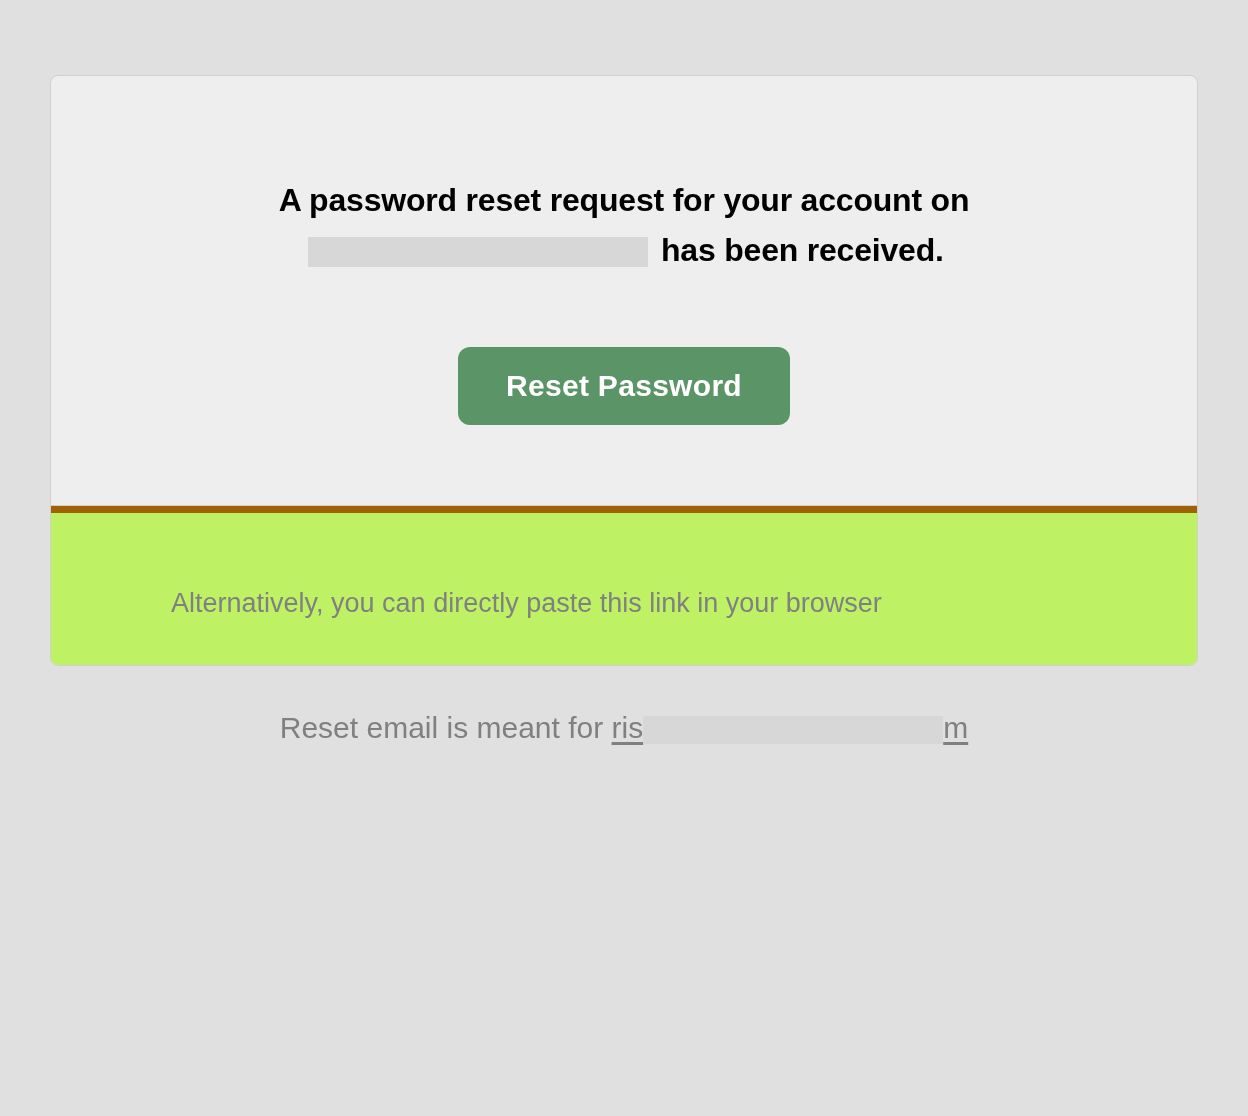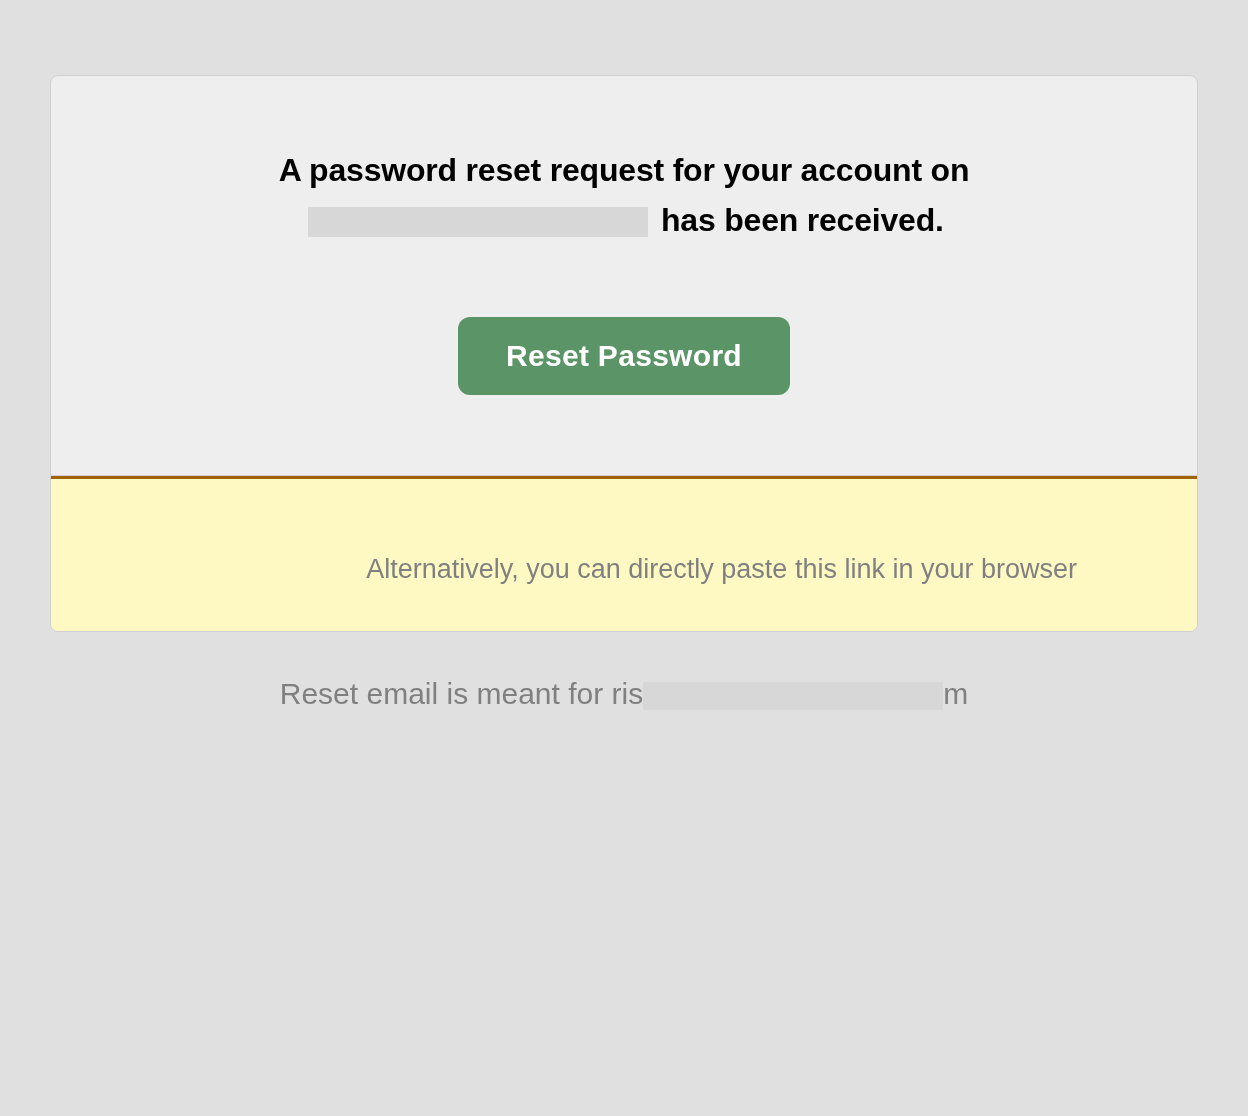--- a/index.html
+++ b/index.html
@@ -14,21 +14,21 @@
       height: 1116px;
       padding: 75px 50px 0 50px;
     }
     .card {
       background: #eeeeee;
       border: 1px solid #d0d0d0;
       border-radius: 8px;
       overflow: hidden;
     }
     .top-section {
-      padding: 70px 120px 80px 120px;
+      padding: 100px 120px 80px 120px;
       text-align: center;
       border-bottom: 1px solid #d0d0d0;
     }
     .headline {
       font-size: 32px;
       font-weight: 700;
       color: #000;
       line-height: 1.55;
       letter-spacing: -0.2px;
     }
@@ -47,24 +47,24 @@
       color: #fff;
       font-size: 30px;
       font-weight: 600;
       padding: 22px 48px;
       border: none;
       border-radius: 12px;
       cursor: pointer;
       letter-spacing: 0.3px;
     }
     .bottom-section {
-      background: #fef9c3;
+      background: #bef264;
       padding: 70px 120px 40px 120px;
-      text-align: right;
-      border-top: 3px solid #a16207;
+      text-align: left;
+      border-top: 7px solid #a16207;
     }
     .alt-label {
       font-size: 27px;
       color: #808080;
       line-height: 1.55;
     }
     .link-wrap {
       font-size: 27px;
       line-height: 1.6;
       word-break: break-all;
@@ -83,20 +83,21 @@
       height: 28px;
       vertical-align: middle;
     }
     .footer {
       margin-top: 45px;
       text-align: center;
       font-size: 30px;
       color: #808080;
     }
     .footer .email {
+      text-decoration: underline;
       text-underline-offset: 4px;
     }
     .redacted-email {
       display: inline-block;
       background: #d7d7d7;
       width: 300px;
       height: 28px;
       vertical-align: middle;
     }
   </style>

